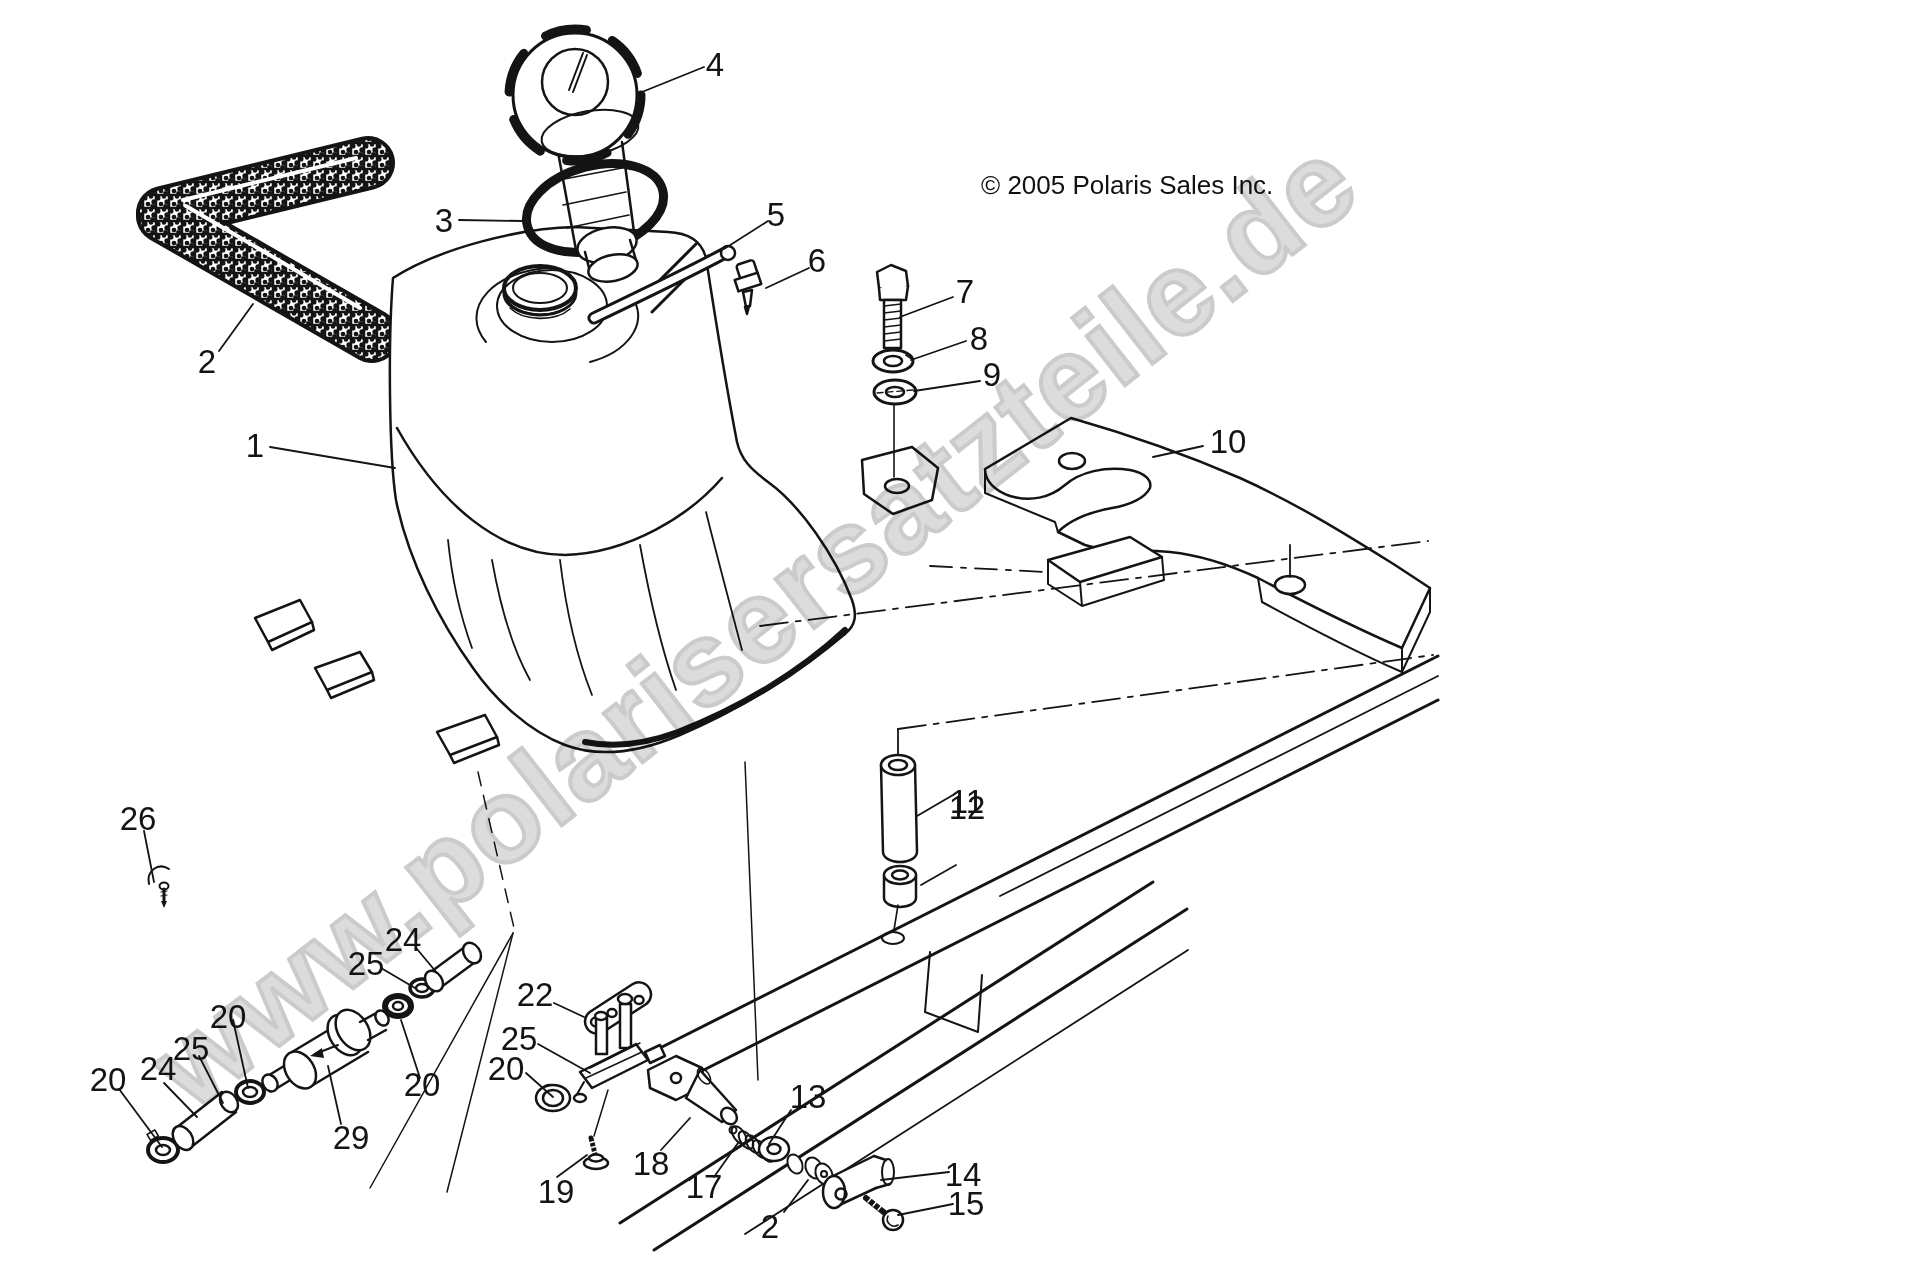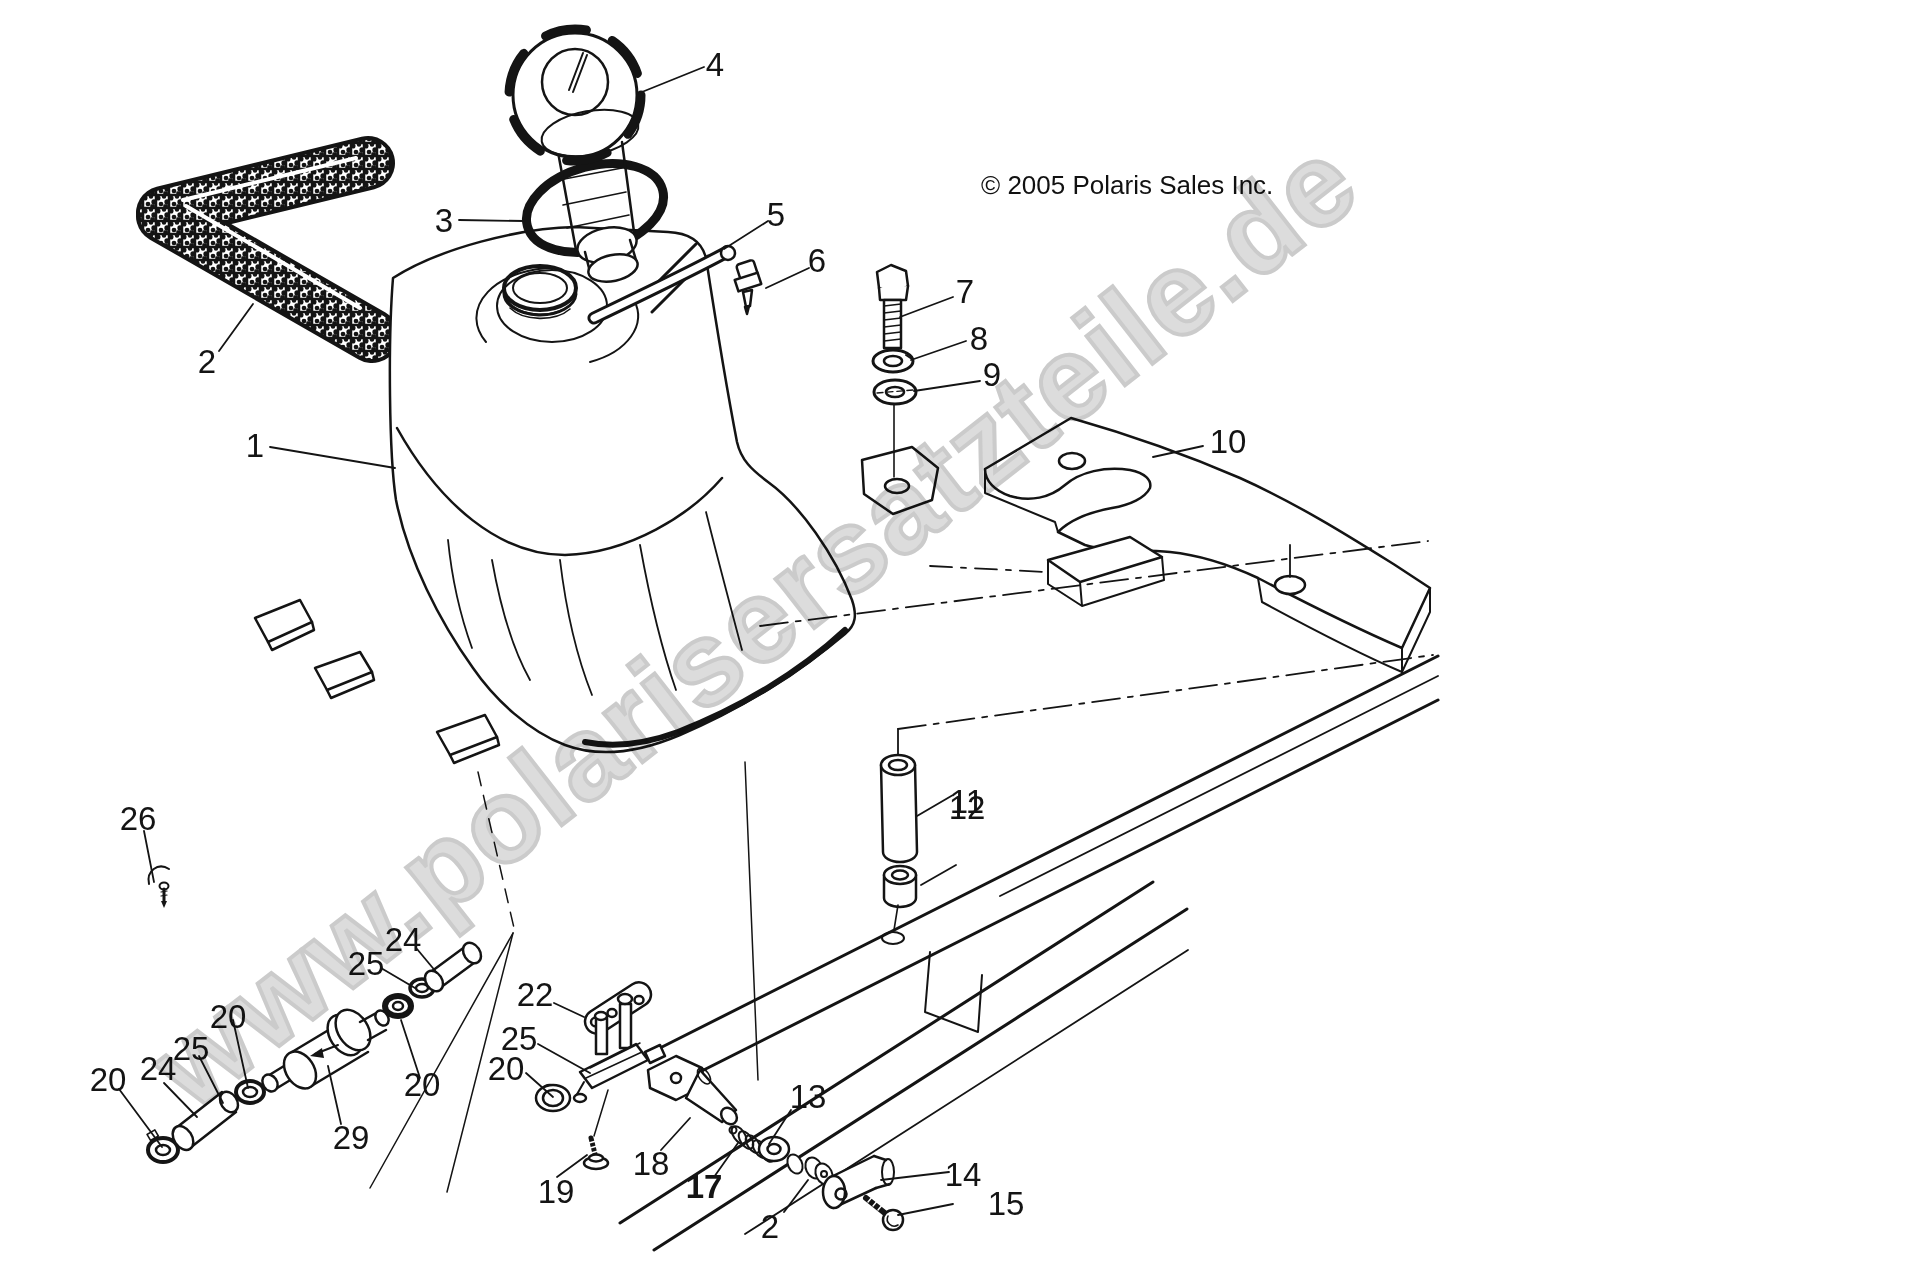--- a/index.html
+++ b/index.html
@@ -318,23 +318,23 @@
       <div class="callout" style="left: 776px; top: 214px;">5</div>
       <div class="callout" style="left: 817px; top: 260px;">6</div>
       <div class="callout" style="left: 965px; top: 291px;">7</div>
       <div class="callout" style="left: 979px; top: 338px;">8</div>
       <div class="callout" style="left: 992px; top: 374px;">9</div>
       <div class="callout" style="left: 1228px; top: 441px;">10</div>
       <div class="callout" style="left: 967px; top: 785px; margin-top: 16px;">11</div>
       <div class="callout" style="left: 967px; top: 807px;">12</div>
       <div class="callout" style="left: 808px; top: 1096px;">13</div>
       <div class="callout" style="left: 963px; top: 1174px;">14</div>
-      <div class="callout" style="left: 966px; top: 1203px; margin-left: 40px;">15</div>
+      <div class="callout" style="left: 966px; top: 1203px;">15</div>
       <div class="callout" style="left: 770px; top: 1226px;">2</div>
-      <div class="callout" style="left: 704px; top: 1186px; font-weight: bold;">17</div>
+      <div class="callout" style="left: 704px; top: 1186px;">17</div>
       <div class="callout" style="left: 651px; top: 1163px;">18</div>
       <div class="callout" style="left: 539px; top: 1191px; margin-left: 17px;">19</div>
       <div class="callout" style="left: 108px; top: 1079px;">20</div>
       <div class="callout" style="left: 228px; top: 1016px;">20</div>
       <div class="callout" style="left: 422px; top: 1084px;">20</div>
       <div class="callout" style="left: 506px; top: 1068px;">20</div>
       <div class="callout" style="left: 519px; top: 1038px;">25</div>
       <div class="callout" style="left: 535px; top: 994px;">22</div>
       <div class="callout" style="left: 351px; top: 1137px;">29</div>
       <div class="callout" style="left: 158px; top: 1068px;">24</div>

